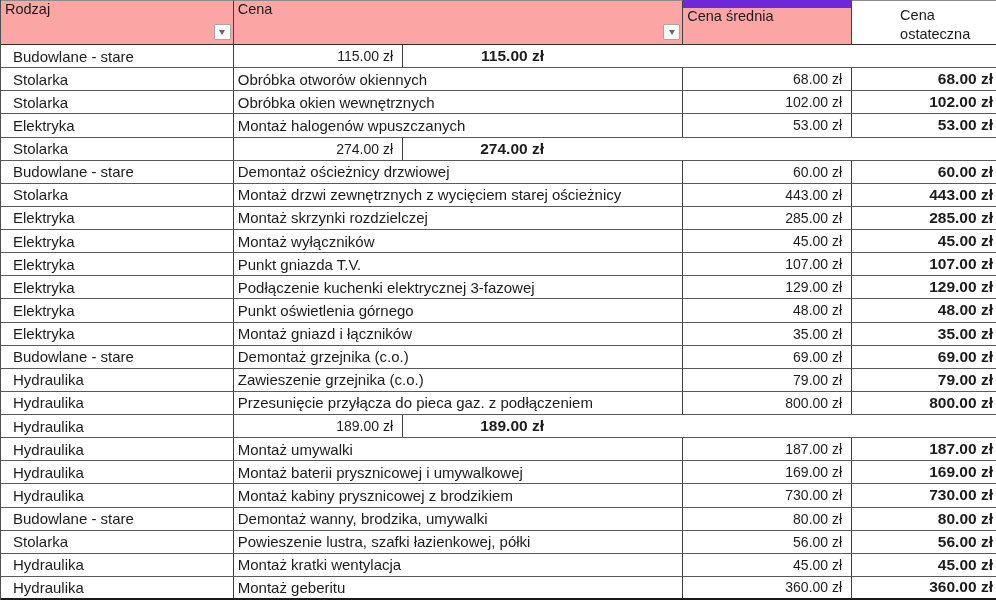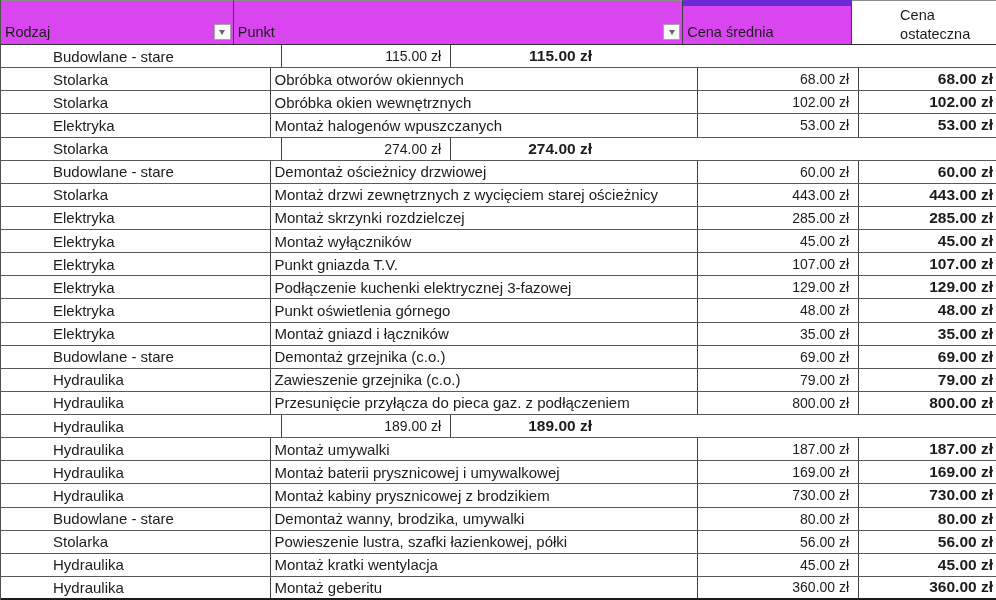--- a/index.html
+++ b/index.html
@@ -14,31 +14,31 @@
     box-sizing:border-box;
     background:#fff;
   }
   
   .header-row{
     display:flex;height:45px;box-sizing:border-box;
     border-bottom:1px solid #303030;
   }
   .hcell{
     position:relative;box-sizing:border-box;
-    display:flex;align-items:flex-end;
+    display:flex;align-items:flex-start;
     padding:0 2px 4px 4px;
     font-size:14.5px;line-height:16px;
-    background:#d946ef;
+    background:#fca5a5;
     border-right:1px solid #3f3f3f;
     border-top:1px solid #8c8c8c;
     white-space:nowrap;overflow:hidden;
   }
   .hc1{width:233px;}
   .hc2{width:450px;}
-  .hc3{width:169px;border-top:6px solid #6d28d9;}
+  .hc3{width:169px;border-top:8px solid #6d28d9;}
   .hc4{
     width:144px;background:#ffffff;
     align-items:flex-start;padding-top:5px;
     white-space:normal;line-height:19px;font-size:14.5px;
     border-right:none;
     padding-left:48px;
   }
   .filter-btn{
     position:absolute;right:2px;bottom:4px;
     width:17px;height:16px;box-sizing:border-box;
@@ -57,41 +57,41 @@
     display:flex;height:23.125px;box-sizing:border-box;
     border-bottom:1px solid #595959;
     background:#fff;
   }
   .cell{
     box-sizing:border-box;display:flex;align-items:center;
     white-space:nowrap;overflow:hidden;
     font-size:15px;
     border-right:1px solid #3f3f3f;
   }
-  .cell.c1{width:233px;padding-left:4px;margin-left:48px;}
+  .cell.c1{width:233px;padding-left:12px;}
   .cell.c2{width:450px;padding-left:4px;}
   .cell.c3{width:169px;justify-content:flex-end;padding-right:9px;font-size:14px;}
   .cell.c4{width:144px;justify-content:flex-end;padding-right:3px;
            font-size:15.5px;font-weight:bold;border-right:none;}
   .row:last-child{border-bottom:2px solid #1a1a1a;}
 </style>
 </head>
 <body>
 
 <div class="sheet">
 
   <div class="header-row">
     <div class="hcell hc1">
       <span>Rodzaj</span>
       <span class="filter-btn">
         <span class="filter-arrow"></span>
       </span>
     </div>
     <div class="hcell hc2">
-      <span>Punkt</span>
+      <span>Cena</span>
       <span class="filter-btn">
         <span class="filter-arrow"></span>
       </span>
     </div>
     <div class="hcell hc3">
       <span>Cena średnia</span>
     </div>
     <div class="hcell hc4">
       <span>Cena ostateczna netto m2/szt</span>
     </div>

